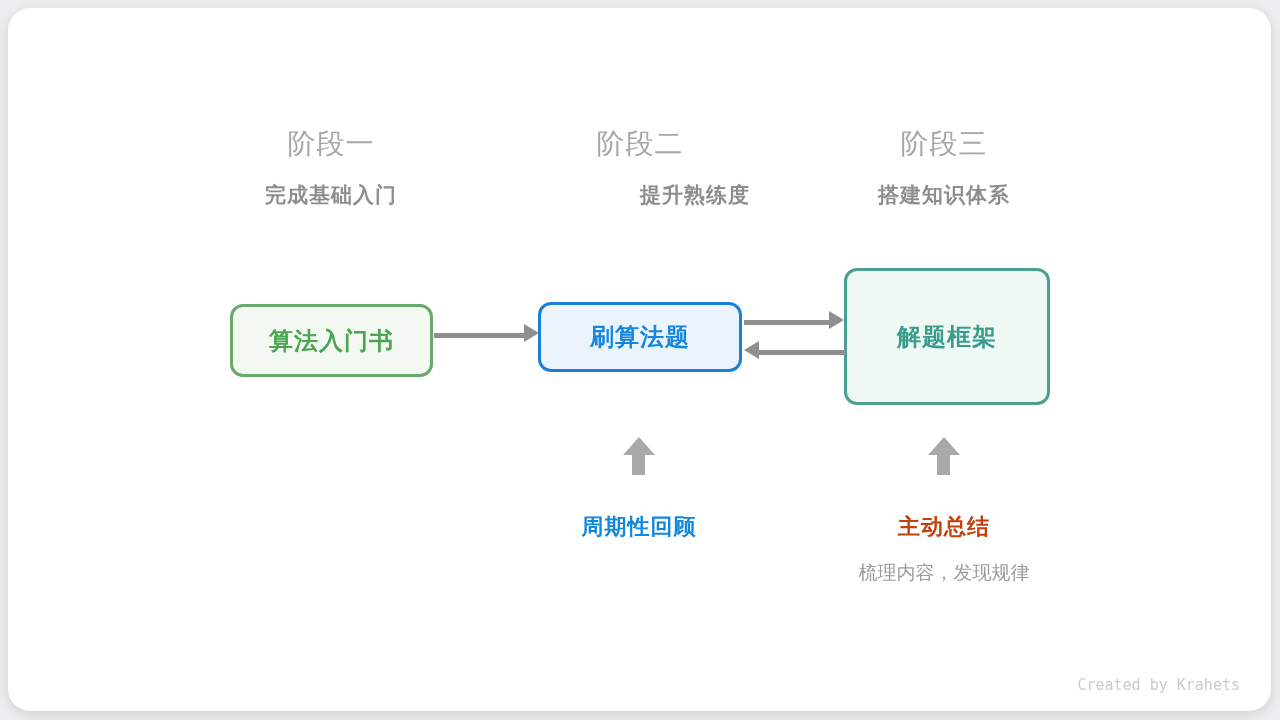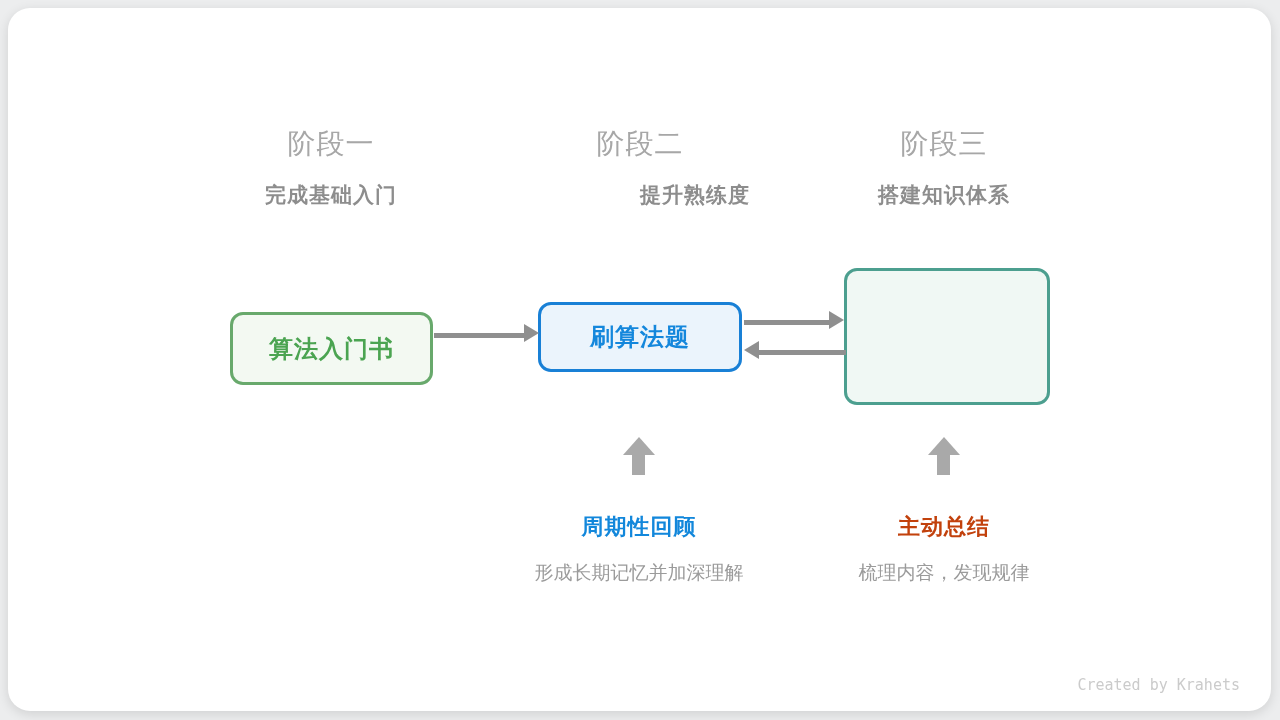--- a/index.html
+++ b/index.html
@@ -113,29 +113,30 @@
 
 <div class="stage-label" style="left:221px; top:129px;">阶段一</div>
 <div class="stage-subtitle" style="left:221px; top:181px;">完成基础入门</div>
 
 <div class="stage-label" style="left:530px; top:129px;">阶段二</div>
 <div class="stage-subtitle" style="left:530px; top:181px;text-align:right;">提升熟练度</div>
 
 <div class="stage-label" style="left:834px; top:129px;">阶段三</div>
 <div class="stage-subtitle" style="left:834px; top:181px;">搭建知识体系</div>
 
-<div class="node node-green" style="left:230px; top:312px; width:203px; height:73px;">
+<div class="node node-green" style="left:230px; top:304px; width:203px; height:73px;">
   <div class="node-line">算法入门书</div>
 </div>
 
 <div class="node node-blue" style="left:538px; top:302px; width:204px; height:70px;">
   <div class="node-line">刷算法题</div>
 </div>
 
 <div class="node node-teal" style="left:844px; top:268px; width:206px; height:137px;">
+  <div class="node-line">解题框架</div>
 </div>
 
 <div>
   <div class="h-shaft" style="left:434px; top:333px; width:92px;"></div>
   <div class="head-right" style="left:524px; top:329px; margin-top:-5px;"></div>
 </div>
 
 <div>
   <div class="h-shaft" style="left:744px; top:320px; width:86px;"></div>
   <div class="head-right" style="left:829px; top:316px; margin-top:-5px;"></div>
@@ -151,21 +152,20 @@
   <div class="up-shaft" style="left:632px; top:455px;"></div>
 </div>
 
 <div>
   <div class="up-head" style="left:928px; top:437px;"></div>
   <div class="up-shaft" style="left:937px; top:455px;"></div>
 </div>
 
 <div class="ann-title ann-title-blue" style="left:509px; top:512px;">周期性回顾</div>
 <div class="ann-body" style="left:489px; top:559px;">
-  <div>形成长期记忆并加深理解</div>
 </div>
 
 <div class="ann-title ann-title-teal" style="left:814px; top:512px;">主动总结</div>
 <div class="ann-body" style="left:794px; top:559px;">
   <div>梳理内容，发现规律</div>
 </div>
 
 <div class="credit">Created by Krahets</div>
 
 </body></html>

